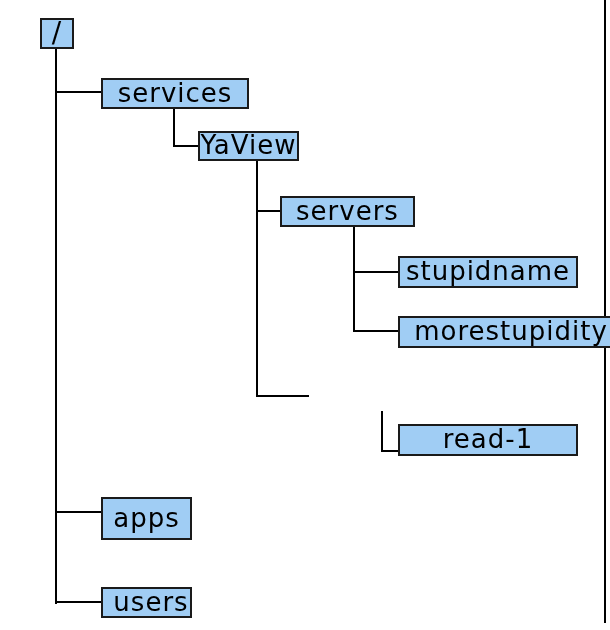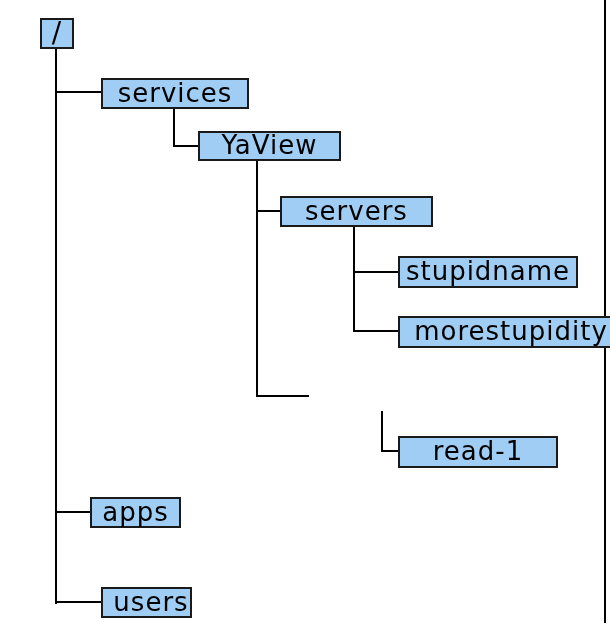--- a/index.html
+++ b/index.html
@@ -68,28 +68,28 @@
   <div class="line" style="left:353px; top:271px; width:47px; height:2px;"></div>
   <div class="line" style="left:353px; top:330px; width:47px; height:2px;"></div>
 
   <div class="line" style="left:381px; top:411px; width:2px;  height:41px;"></div>
   <div class="line" style="left:381px; top:450px; width:21px; height:2px;"></div>
 
   <div class="node root-node" style="left:40px;  top:18px;  width:34px;  height:31px;">/</div>
 
   <div class="node" style="left:101px; top:78px;  width:148px; height:31px;">services</div>
 
-  <div class="node" style="left:198px; top:131px; width:143px; height:30px;">YaView</div>
+  <div class="node" style="left:198px; top:131px; width:101px; height:30px;">YaView</div>
 
-  <div class="node" style="left:280px; top:196px; width:153px; height:31px;">servers</div>
+  <div class="node" style="left:280px; top:196px; width:135px; height:31px;">servers</div>
 
   <div class="node" style="left:398px; top:256px; width:180px; height:32px;">stupidname</div>
 
   <div class="node" style="left:398px; top:316px; width:226px; height:32px;">morestupidity</div>
 
 
-  <div class="node" style="left:398px; top:436px; width:160px; height:32px;">read-1</div>
+  <div class="node" style="left:398px; top:424px; width:180px; height:32px;">read-1</div>
 
-  <div class="node" style="left:90px; top:497px; width:91px;  height:31px;">apps</div>
+  <div class="node" style="left:101px; top:497px; width:91px;  height:43px;">apps</div>
 
   <div class="node" style="left:101px; top:587px; width:91px;  height:31px;padding-left:9px;">users</div>
 
 </div>
 
 </body></html>

